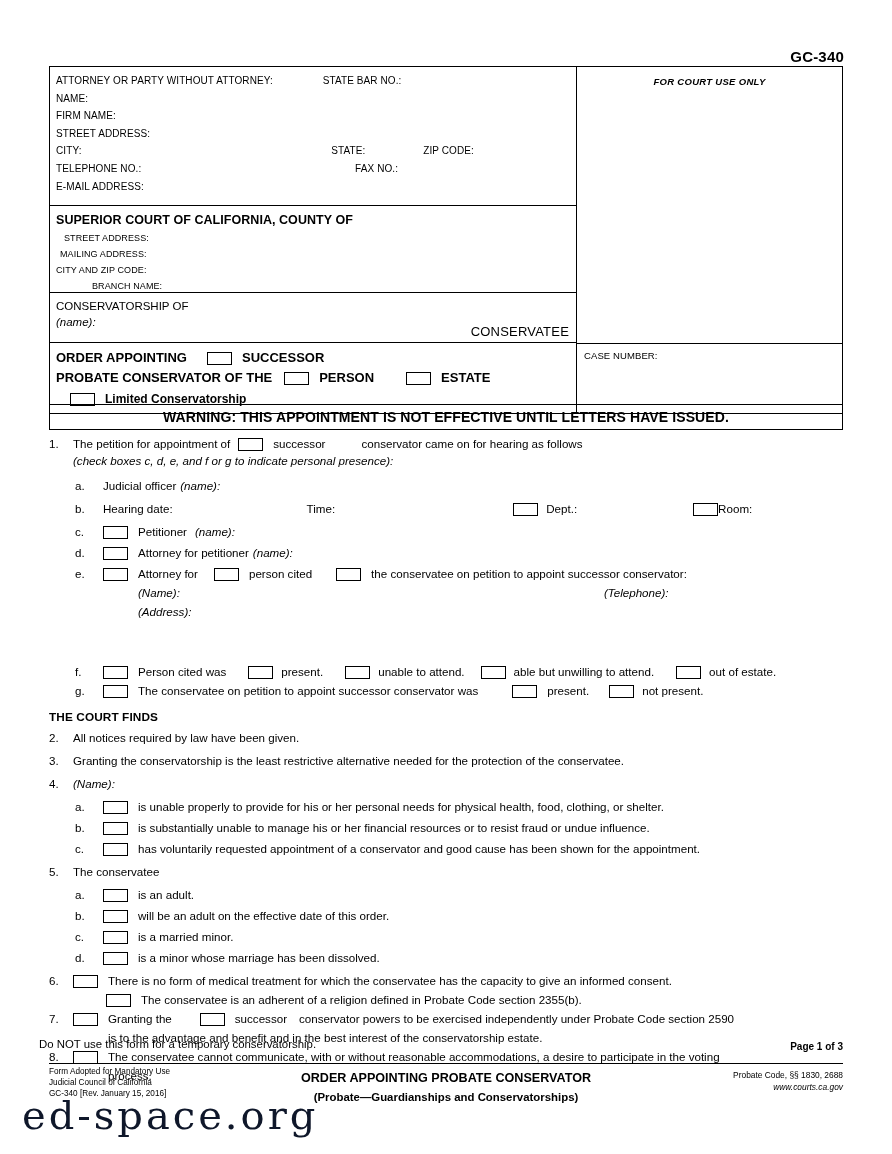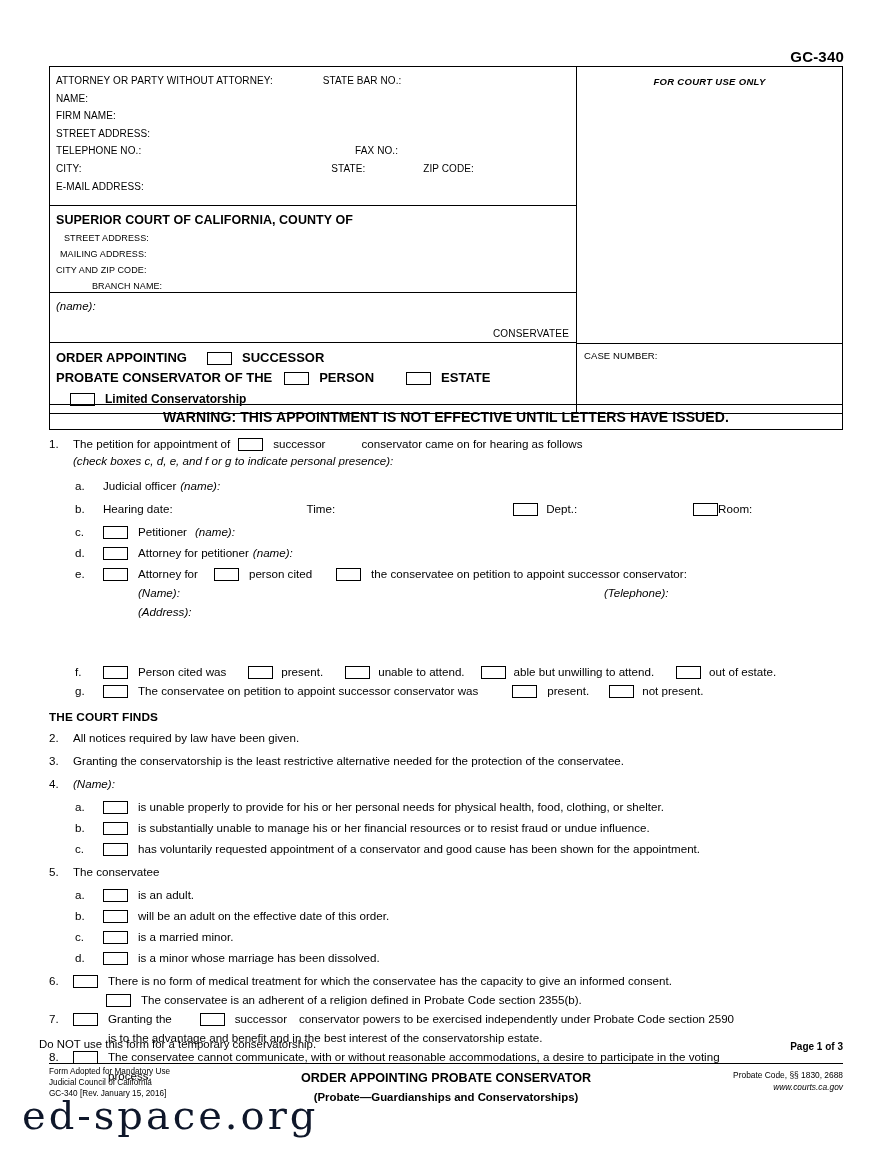--- a/index.html
+++ b/index.html
@@ -94,21 +94,21 @@
     letter-spacing: 0.05px;
   }
   .court-sub { font-size: 9px; line-height: 16px; letter-spacing: 0.1px; }
 
   .cons-of { font-size: 11.5px; line-height: 16px; }
   .cons-name { font-size: 11.5px; font-style: italic; line-height: 16px; }
   .conservatee-tag {
     position: absolute;
     right: 7px;
     bottom: 3px;
-    font-size: 10px;
+    font-size: 13px;
     letter-spacing: 0.2px;
   }
 
   
   .ttl {
     font-size: 13px;
     font-weight: bold;
     line-height: 20px;
     display: flex;
     align-items: center;
@@ -265,43 +265,44 @@
         <div class="blk blk-attorney">
           <div class="lbl">
             <span>ATTORNEY OR PARTY WITHOUT ATTORNEY:</span>
             <span style="display:inline-block;width:44px"></span>
             <span>STATE BAR NO.:</span>
           </div>
           <div class="lbl">NAME:</div>
           <div class="lbl">FIRM NAME:</div>
           <div class="lbl">STREET ADDRESS:</div>
           <div class="lbl">
-            <span>TELEPHONE NO.:</span>
-            <span style="display:inline-block;width:208px"></span>
-            <span>FAX NO.:</span>
-          </div>
-          <div class="lbl">
             <span>CITY:</span>
             <span style="display:inline-block;width:244px"></span>
             <span>STATE:</span>
             <span style="display:inline-block;width:52px"></span>
             <span>ZIP CODE:</span>
           </div>
+          <div class="lbl">
+            <span>TELEPHONE NO.:</span>
+            <span style="display:inline-block;width:208px"></span>
+            <span>FAX NO.:</span>
+          </div>
           <div class="lbl">E-MAIL ADDRESS:</div>
         </div>
 
         <div class="blk blk-court">
           <div class="court-title">SUPERIOR COURT OF CALIFORNIA, COUNTY OF</div>
           <div class="court-sub" style="padding-left:8px">STREET ADDRESS:</div>
           <div class="court-sub" style="padding-left:4px">MAILING ADDRESS:</div>
           <div class="court-sub">CITY AND ZIP CODE:</div>
           <div class="court-sub" style="padding-left:36px">BRANCH NAME:</div>
         </div>
 
         <div class="blk blk-cons">
+          <div class="cons-of">CONSERVATORSHIP OF</div>
           <div class="cons-name">(name):</div>
           <div class="conservatee-tag">CONSERVATEE</div>
         </div>
 
         <div class="blk blk-title">
           <div class="ttl">
             <span>ORDER APPOINTING</span>
             <span class="sp20"></span>
             <span class="cb"></span>
             <span class="sp10"></span>

